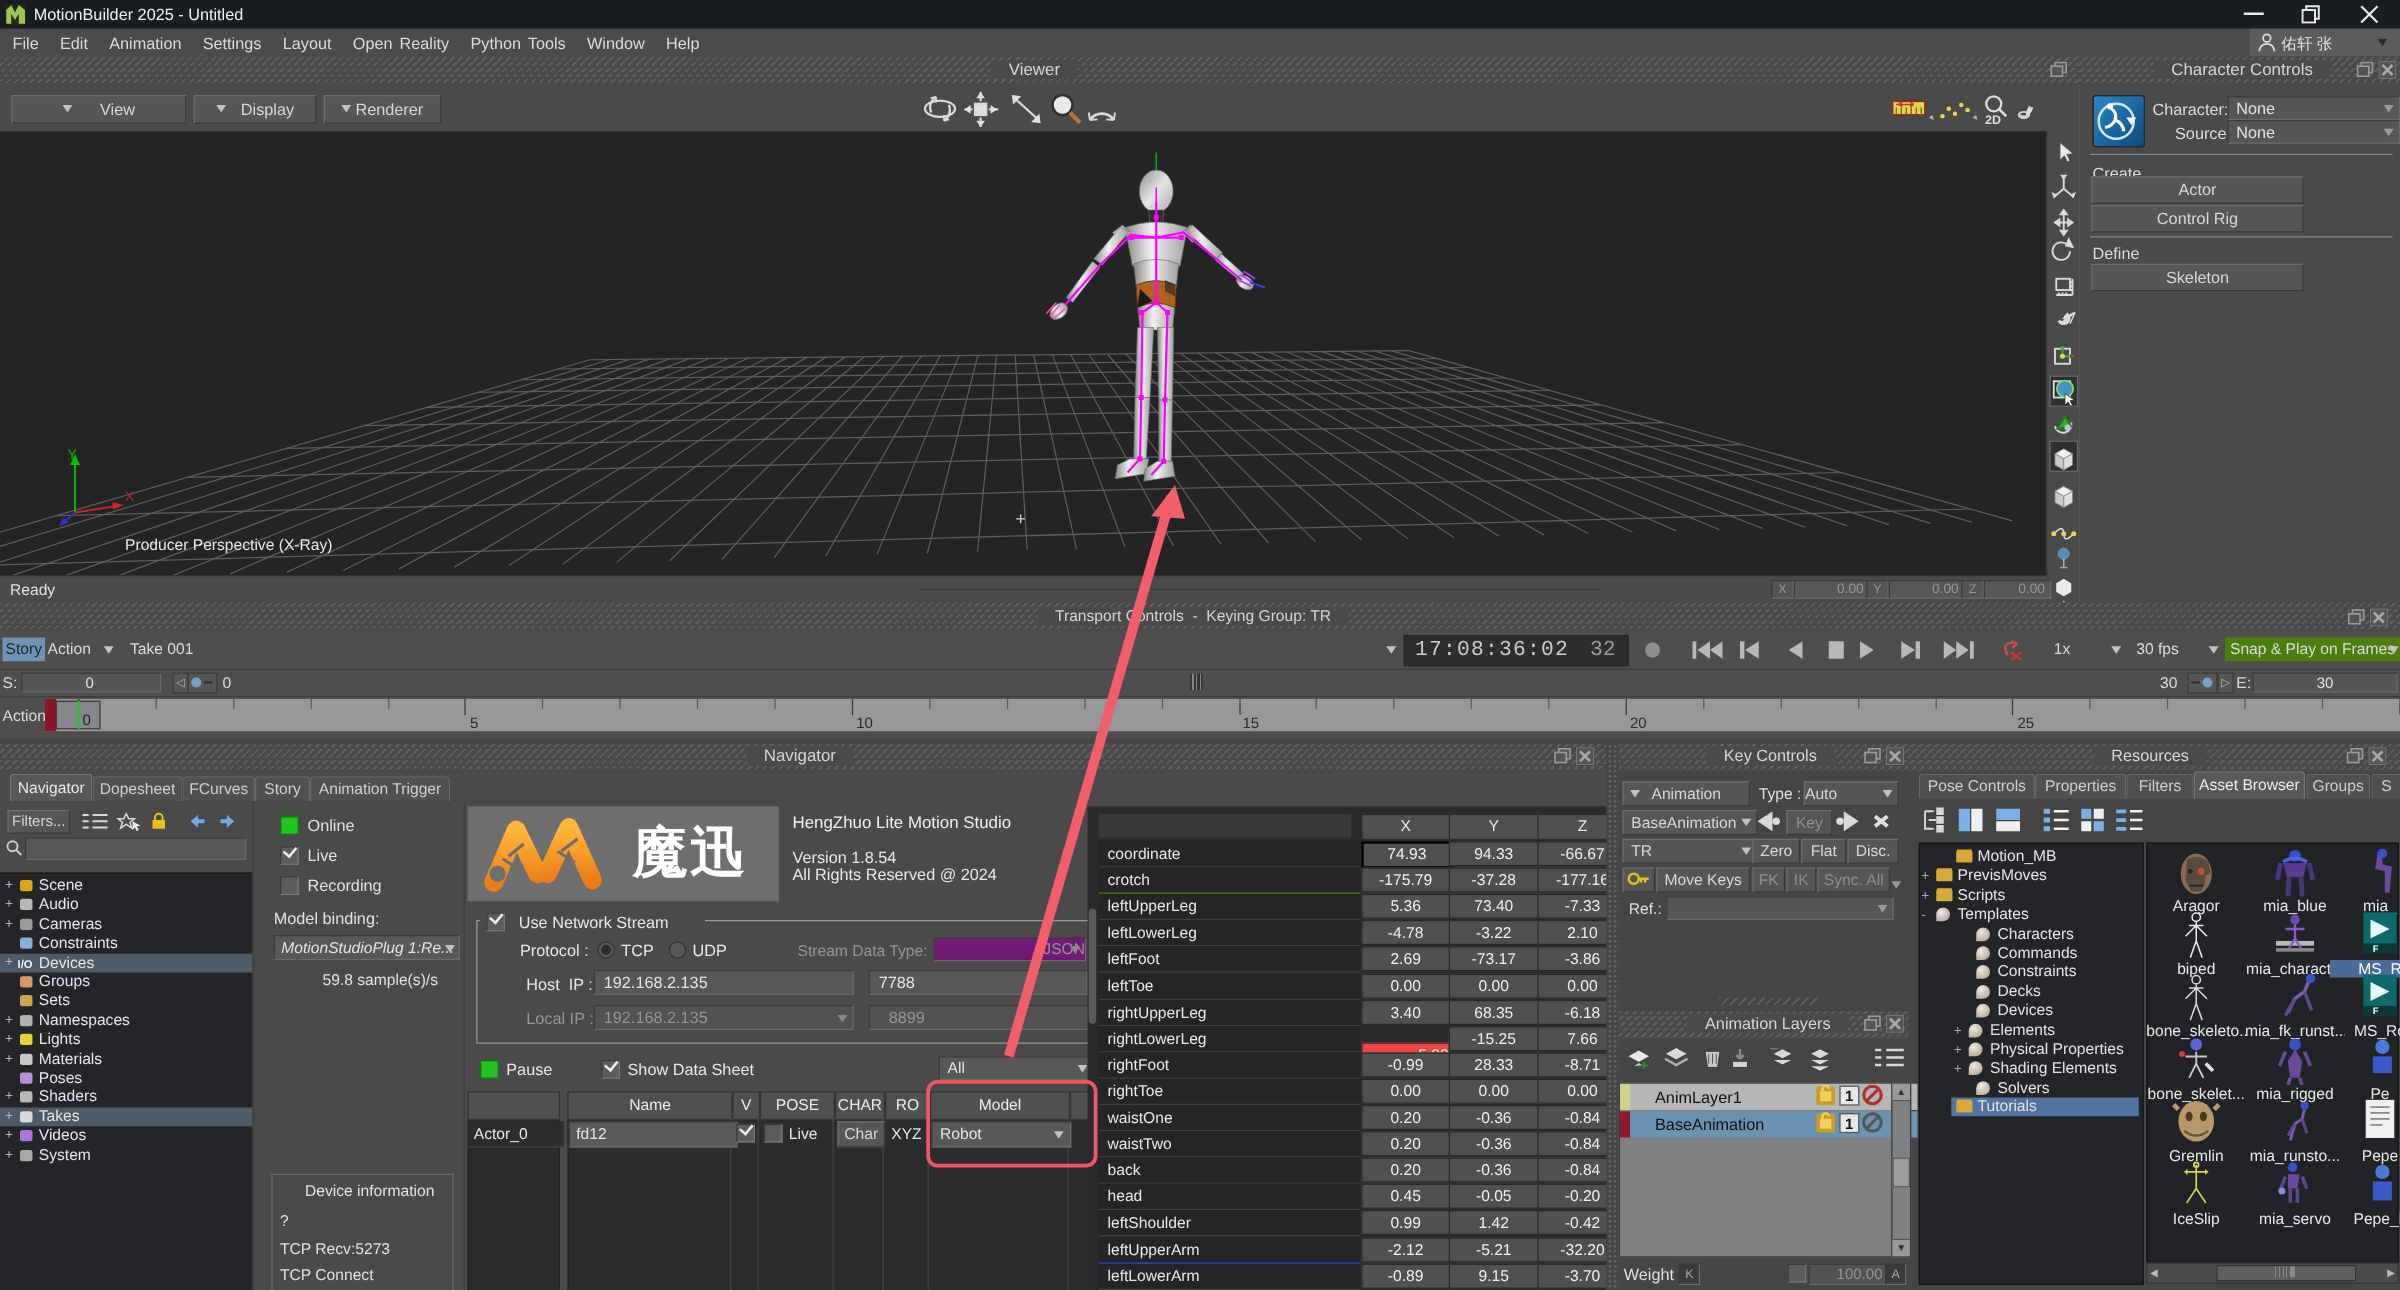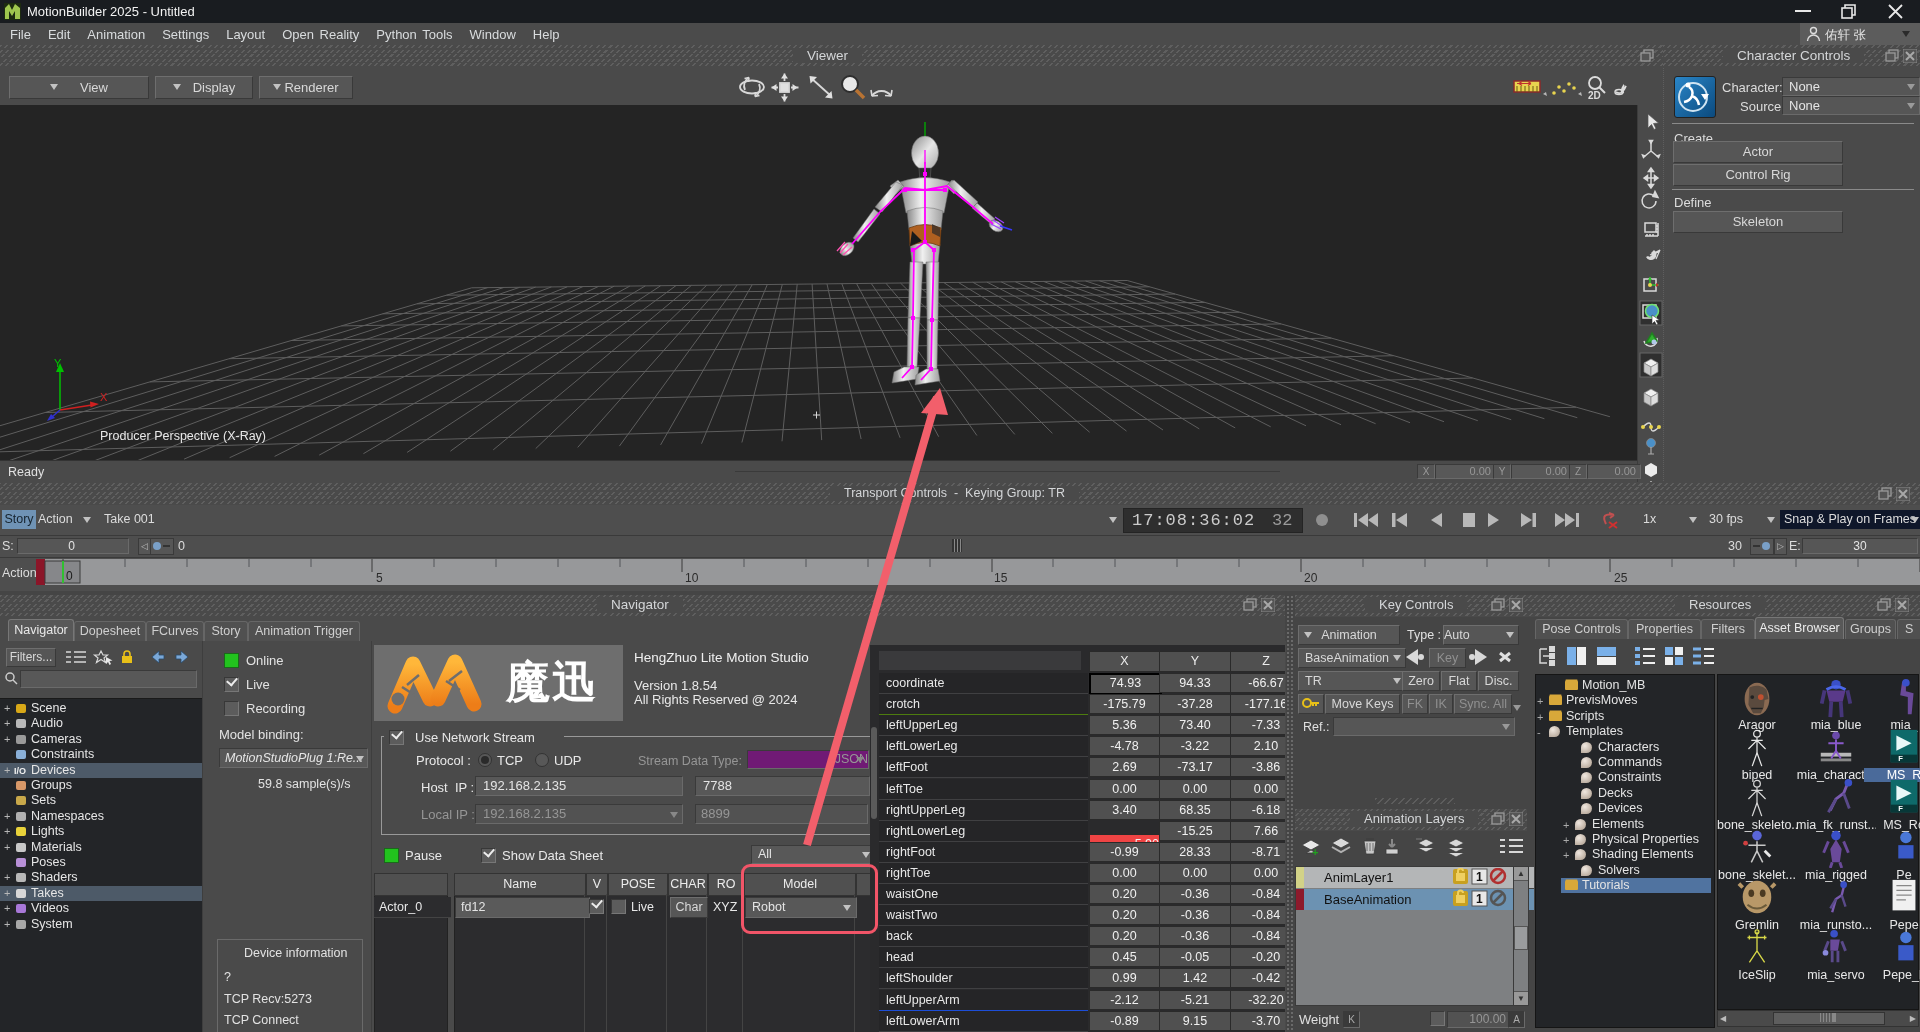--- a/index.html
+++ b/index.html
@@ -350,21 +350,21 @@
     <path d="M121 10 l11-7 v14 z"></path>
     <rect x="153" y="3" width="12" height="14"></rect>
     <path d="M189 10 l-11-7 v14 z"></path>
     <path d="M222 10 l-11-7 v14 z M226 3 h-3.5 v14 h3.5 z"></path>
     <path d="M255 10 l-10-7 v14 z M265 10 l-10-7 v14 z M266 3 h3 v14 h-3 z"></path>
     <path d="M296 14 q-6 -12 8 -9 m0 0 l-5 -2 m5 2 l-4 3" stroke="#c05050" stroke-width="2" fill="none"></path>
     <path d="M299 12 l8 6 m0-6 l-8 6" stroke="#d03030" stroke-width="2"></path>
   </svg>
   <div class="abs" style="left:1637px;top:5px;width:58px;height:19px;background:#4e4e4e;line-height:19px;font-size:12.5px;color:#dcdcdc;padding-left:6px;">1x<span class="tri abs" style="right:4px;top:7px;"></span></div>
   <div class="abs" style="left:1703px;top:5px;width:70px;height:19px;background:#4e4e4e;line-height:19px;font-size:12.5px;color:#dcdcdc;padding-left:6px;">30 fps<span class="tri abs" style="right:4px;top:7px;"></span></div>
-  <div class="abs" style="left:1780px;top:5px;width:137px;height:19px;background:#0f172a;line-height:19px;font-size:12.5px;color:#dcdcdc;padding-left:4px;">Snap &amp; Play on Frames<span class="tri abs" style="right:2px;top:7px;"></span></div>
+  <div class="abs" style="left:1780px;top:5px;width:137px;height:19px;background:#4d7c0f;line-height:19px;font-size:12.5px;color:#dcdcdc;padding-left:4px;">Snap &amp; Play on Frames<span class="tri abs" style="right:2px;top:7px;"></span></div>
 </div>
 <div class="abs" style="left:0;top:536px;width:1920px;height:21px;background:#4e4e4e;border-bottom:1px solid #3a3a3a;">
   <span class="abs" style="left:2px;top:3px;font-size:12.5px;color:#dcdcdc;">S:</span>
   <div class="abs fld" style="left:17px;top:2px;width:57px;height:14px;background:#565656;text-align:right;line-height:14px;padding-right:53px;font-size:12px;">0</div>
   <div class="abs" style="left:138px;top:2px;width:11px;height:15px;background:#565656;border:1px solid #3a3a3a;text-align:center;line-height:14px;color:#bbb;font-size:9px;">◁</div>
   <div class="abs" style="left:150px;top:2px;width:22px;height:15px;background:#565656;border:1px solid #3a3a3a;">
         <span class="abs" style="left:2px;top:3px;width:8px;height:8px;border-radius:50%;background:#7aa0c8;"></span>
         <span class="abs" style="left:12px;top:6px;width:7px;height:2px;background:#333;"></span>
       </div>
   <span class="abs" style="left:178px;top:3px;font-size:12.5px;color:#dcdcdc;">0</span>
@@ -593,21 +593,21 @@
   <span class="abs" style="left:125px;top:112px;font-size:13px;color:#e8e8e8;">TCP</span>
   <span class="abs" style="left:163px;top:112px;width:12px;height:12px;border-radius:50%;background:#585858;border:1px solid #333;"></span>
   <span class="abs" style="left:182px;top:112px;font-size:13px;color:#e8e8e8;">UDP</span>
   <span class="abs dis" style="left:266px;top:113px;font-size:12.5px;">Stream Data Type:</span>
   <div class="abs fld dis" style="left:375px;top:109px;width:114px;height:17px;background:#701a75;line-height:17px;padding-left:6px;font-size:12.5px;text-align:right;">JSON<span class="tri abs" style="right:4px;top:6px;border-top-color:#888;"></span></div>
   <span class="abs" style="left:49px;top:139px;font-size:13px;color:#e8e8e8;">Host&nbsp; IP :</span>
   <div class="abs fld" style="left:103px;top:135px;width:199px;height:18px;background:#585858;line-height:18px;padding-left:7px;font-size:13px;">192.168.2.135</div>
   <div class="abs fld" style="left:323px;top:135px;width:166px;height:18px;background:#585858;line-height:18px;padding-left:7px;font-size:13px;">7788</div>
   <span class="abs dis" style="left:49px;top:166px;font-size:13px;">Local IP :</span>
   <div class="abs fld dis" style="left:103px;top:163px;width:199px;height:18px;background:#525252;line-height:18px;padding-left:7px;font-size:13px;">192.168.2.135<span class="tri abs" style="right:4px;top:7px;border-top-color:#888;"></span></div>
-  <div class="abs fld dis" style="left:323px;top:163px;width:166px;height:18px;background:#525252;line-height:18px;padding-left:5px;font-size:13px;">8899</div>
+  <div class="abs fld dis" style="left:323px;top:163px;width:166px;height:18px;background:#525252;line-height:18px;padding-left:15px;font-size:13px;">8899</div>
 
   <span class="abs" style="left:12px;top:207px;width:13px;height:13px;background:#22c31e;border:1px solid #1a6a1a;"></span>
   <span class="abs" style="left:33px;top:207px;font-size:13px;color:#e8e8e8;">Pause</span>
   <span class="cb on" style="left:109px;top:207px;"></span>
   <span class="abs" style="left:130px;top:207px;font-size:13px;color:#e8e8e8;">Show Data Sheet</span>
   <div class="abs fld" style="left:379px;top:204px;width:116px;height:17px;background:#585858;line-height:17px;padding-left:6px;font-size:12.5px;">All<span class="tri abs" style="right:4px;top:6px;"></span></div>
 </div>
 
 <div class="abs" style="left:371px;top:641px;width:914px;height:391px;pointer-events:none;">
   <div class="abs" style="left:3px;top:232px;width:72px;height:159px;background:#2c2c2e;border:1px solid #222;"></div>

